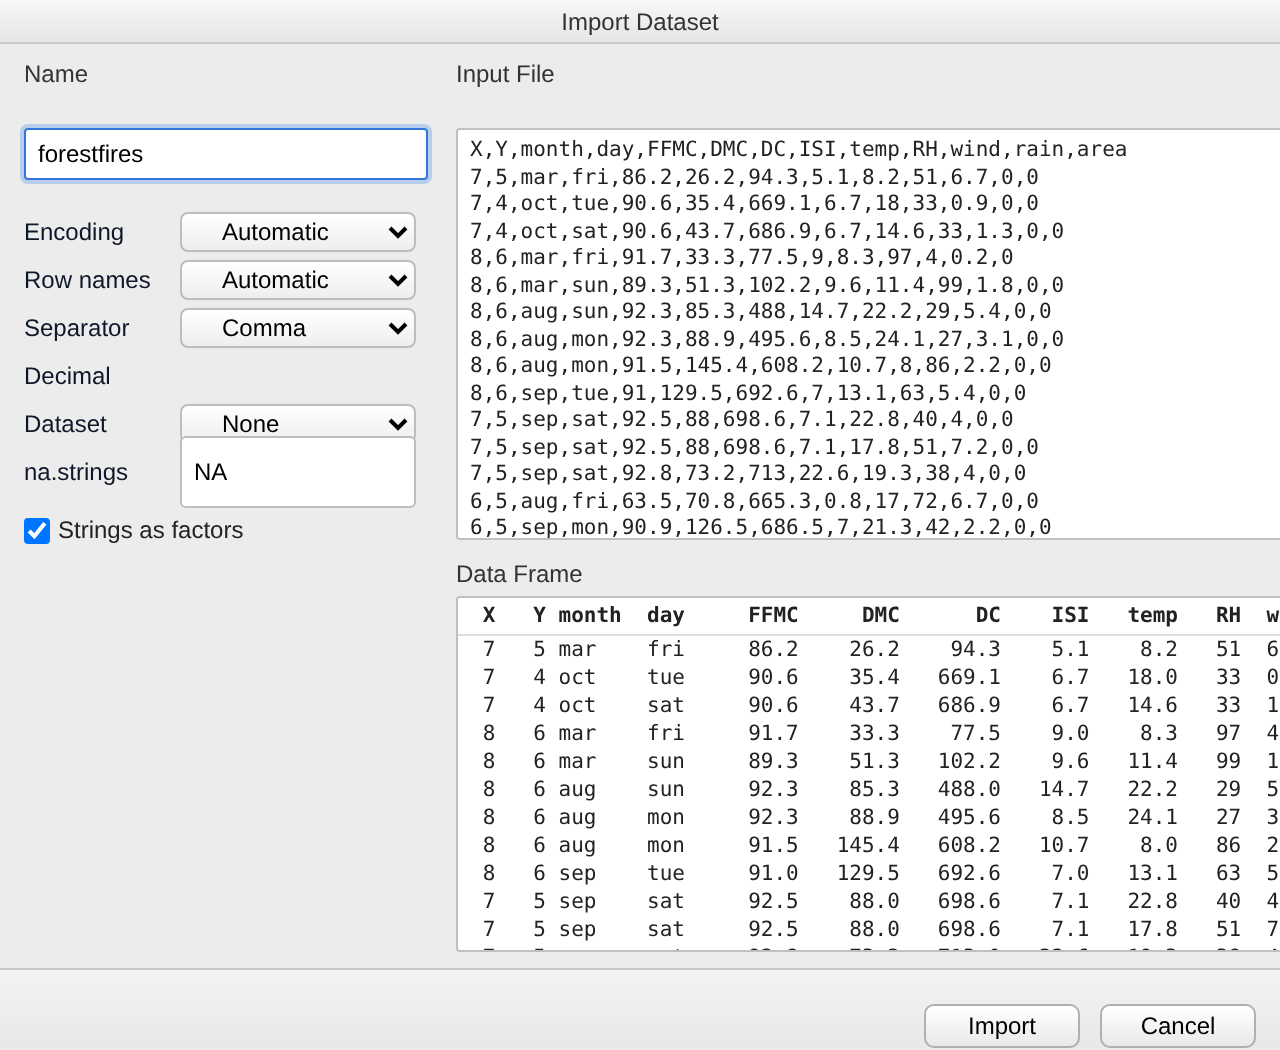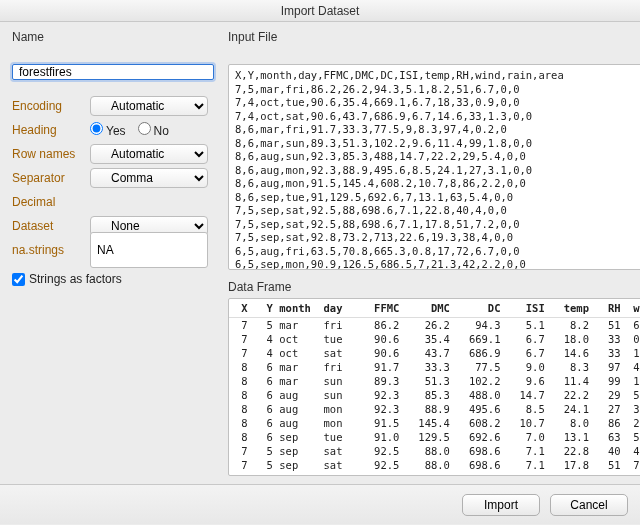--- a/index.html
+++ b/index.html
@@ -2,59 +2,52 @@
 <html><head>
 <meta charset="utf-8">
 <style>
 * { box-sizing: border-box; margin: 0; padding: 0; }
 body { font-family: -apple-system, "Helvetica Neue", Arial, sans-serif; font-size: 12px; background: #ececec; color: #222; width: 640px; height: 525px; overflow: hidden; }
 .titlebar { height: 22px; line-height: 22px; text-align: center; font-size: 12px; color: #333; background: linear-gradient(#f7f7f7,#e6e6e6); border-bottom: 1px solid #c8c8c8; }
 .main { display: flex; height: 462px; }
 .leftcol { width: 228px; padding: 8px 10px 8px 12px; }
 .rightcol { flex: 1; padding: 8px 10px 8px 4px; display:flex; flex-direction:column; }
 .sect-label { font-size: 12px; color: #333; margin-bottom: 20px; }
-.name-input { width: 202px; height: 16px; border: 1px solid #2f76d6; outline: 2px solid rgba(88,150,237,.35); border-radius: 2px; padding: 0 6px; font-size: 12px; background:#fff; }
+.name-input { width: 202px; height: 26px; border: 1px solid #2f76d6; outline: 2px solid rgba(88,150,237,.35); border-radius: 2px; padding: 0 6px; font-size: 12px; background:#fff; }
 .form { margin-top: 14px; }
 .row { display:flex; align-items:center; height: 24px; }
-.row .lbl { width: 78px; font-size:12px; color:#a16207; }
+.row .lbl { width: 78px; font-size:12px; color:#0f172a; }
 select.osx { width: 118px; height: 20px; font-size: 12px; border-radius: 4px; border: 1px solid #bdbdbd; background: linear-gradient(#fff,#eee); padding-left: 16px; }
 input.osx-text { width: 118px; height: 20px; font-size: 12px; border:1px solid #bdbdbd; border-radius:3px; padding:17px 6px; background:#fff; }
 .radio-wrap { display:flex; align-items:center; gap:12px; font-size:12px; }
 .radio-wrap input { margin-right:3px; }
 .check-row { margin-top: 10px; font-size:12px; display:flex; align-items:center; gap:4px; }
 .filebox { flex: 0 0 auto; height: 206px; border:1px solid #c0c0c0; background:#fff; overflow:hidden; border-radius:2px; }
 .filebox pre { font-family: Menlo, Consolas, monospace; font-size: 10.5px; line-height: 13.5px; padding: 4px 6px; white-space: pre; color:#222; }
 .df-label { margin-top: 10px; margin-bottom: 4px; font-size:12px; }
 .dfbox { flex:1; border:1px solid #c0c0c0; background:#fff; overflow:hidden; border-radius:2px; font-family: Menlo, Consolas, monospace; font-size:10.5px; line-height:14px; }
 .dfhead, .dfrow { white-space:pre; padding: 0 6px; }
 .dfhead { font-weight:bold; border-bottom:1px solid #ddd; padding-top:2px; padding-bottom:2px; }
-.footer { height: 40px; display:flex; justify-content:flex-end; align-items:center; gap:10px; padding: 0 12px; border-top:1px solid #c8c8c8; background:linear-gradient(#f3f3f3,#e8e8e8); }
+.footer { height: 40px; display:flex; justify-content:flex-end; align-items:flex-end; gap:10px; padding: 0 12px; border-top:1px solid #c8c8c8; background:linear-gradient(#f3f3f3,#e8e8e8); }
 button.osx-btn { min-width:78px; height:22px; font-size:12px; border-radius:5px; border:1px solid #b0b0b0; background:linear-gradient(#ffffff,#e9e9e9); cursor:pointer; }
 </style>
 </head>
 <body>
 
 <div class="titlebar">Import Dataset</div>
 
 <div class="main">
   <div class="leftcol">
     <div class="sect-label">Name</div>
     <input class="name-input" value="forestfires" style="">
 
     <div class="form">
       <div class="row">
         <div class="lbl">Encoding</div>
         <select class="osx"><option>Automatic</option></select>
-      </div>
-      <div class="row">
-        <div class="lbl">Heading</div>
-        <div class="radio-wrap">
-          <label><input type="radio" name="hd" checked="" style=""><span>Yes</span></label>
-          <label><input type="radio" name="hd" style=""><span>No</span></label>
-        </div>
       </div>
       <div class="row">
         <div class="lbl">Row names</div>
         <select class="osx"><option>Automatic</option></select>
       </div>
       <div class="row">
         <div class="lbl">Separator</div>
         <select class="osx"><option>Comma</option></select>
       </div>
       <div class="row">

